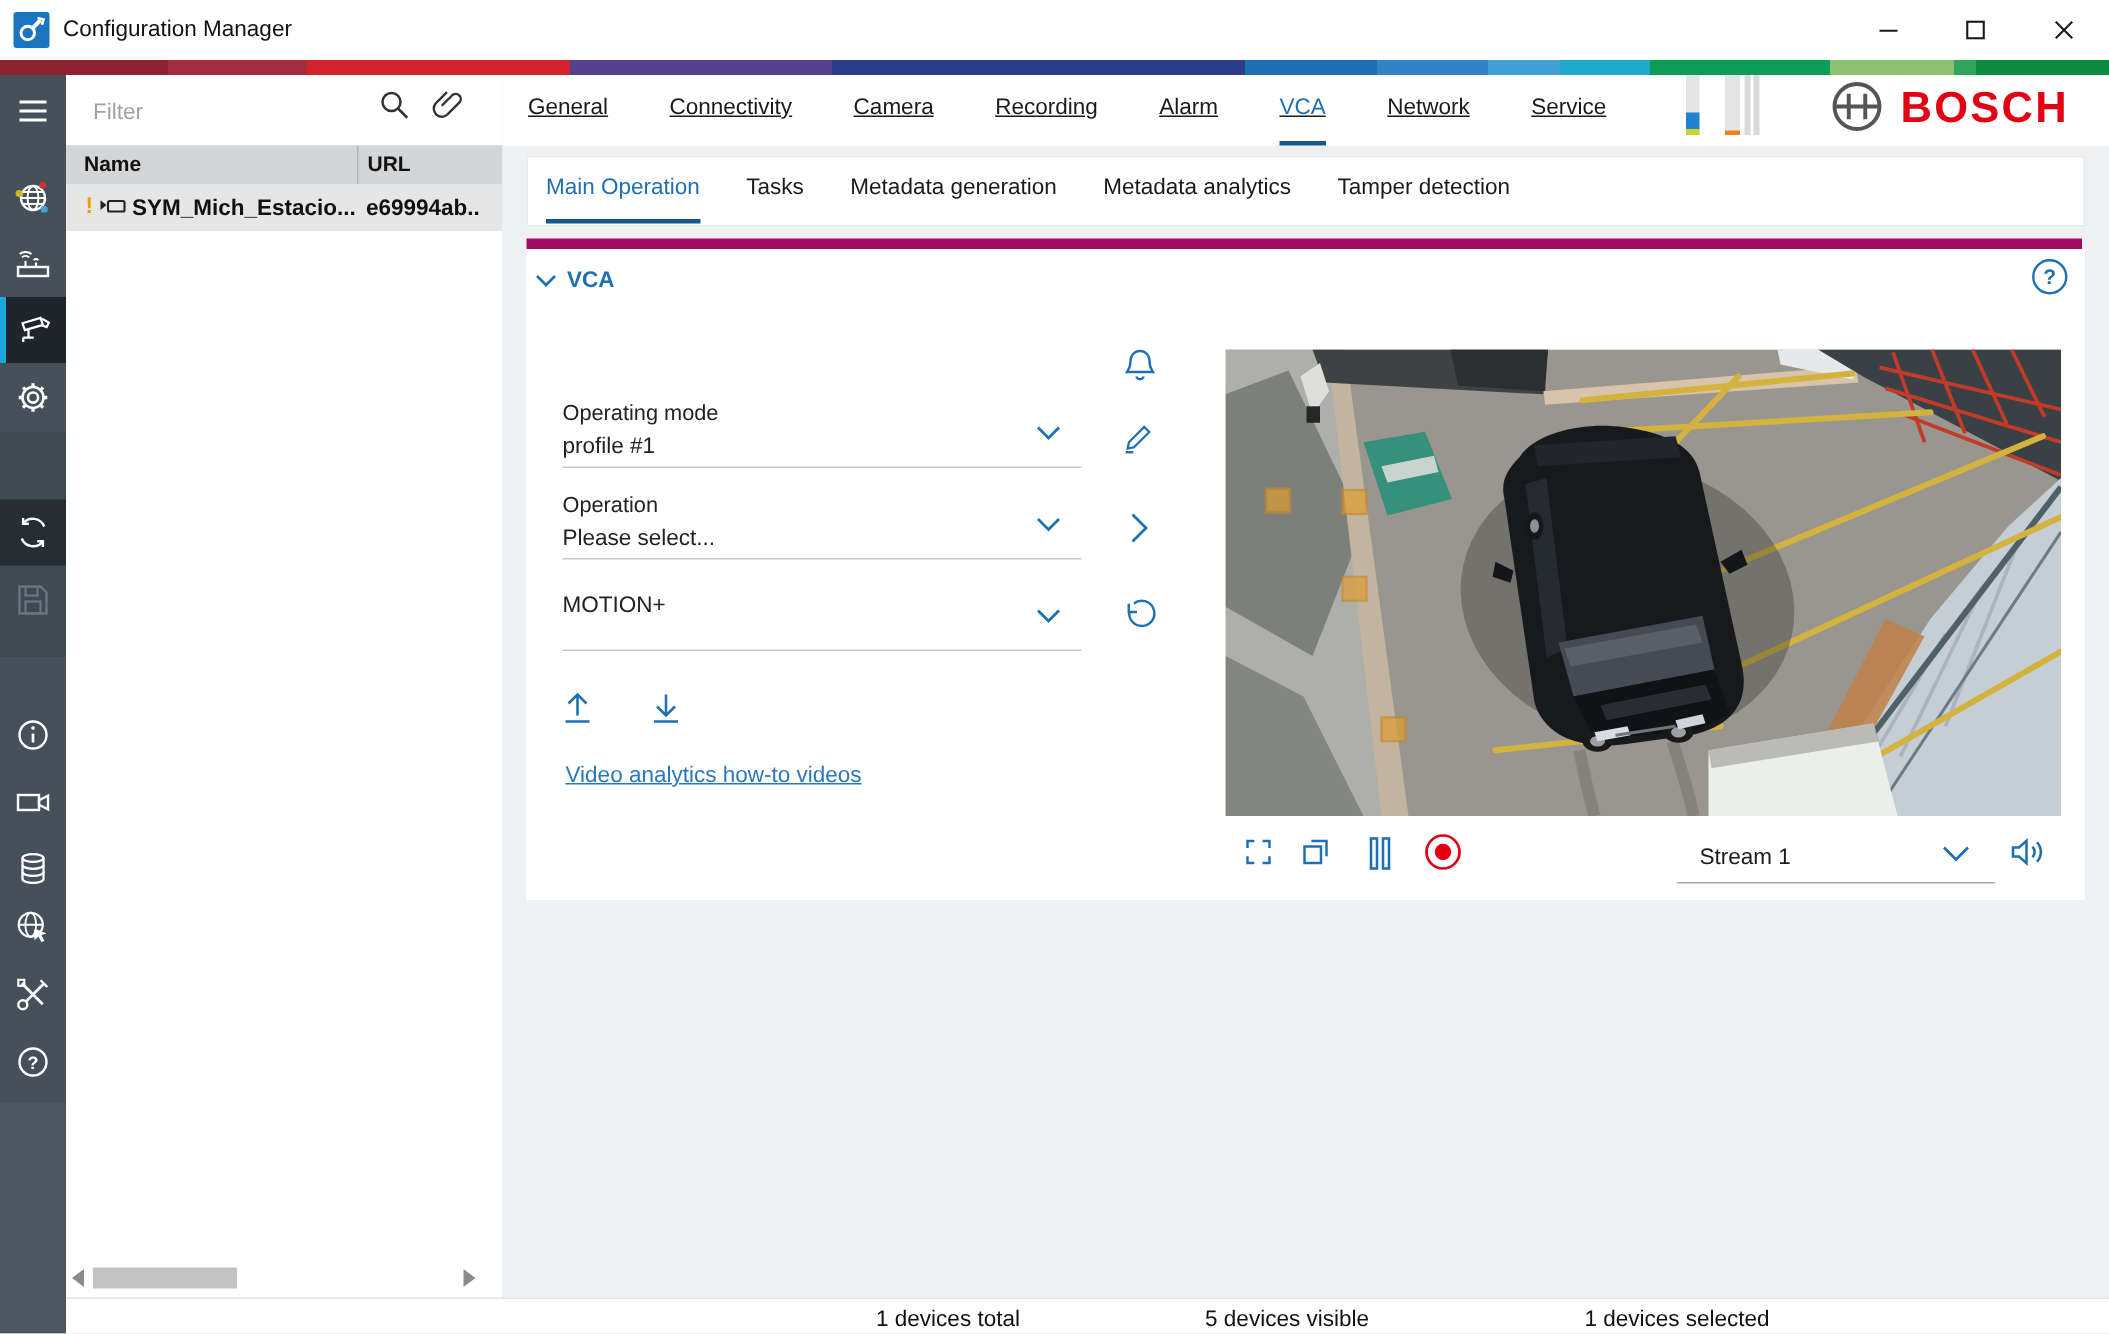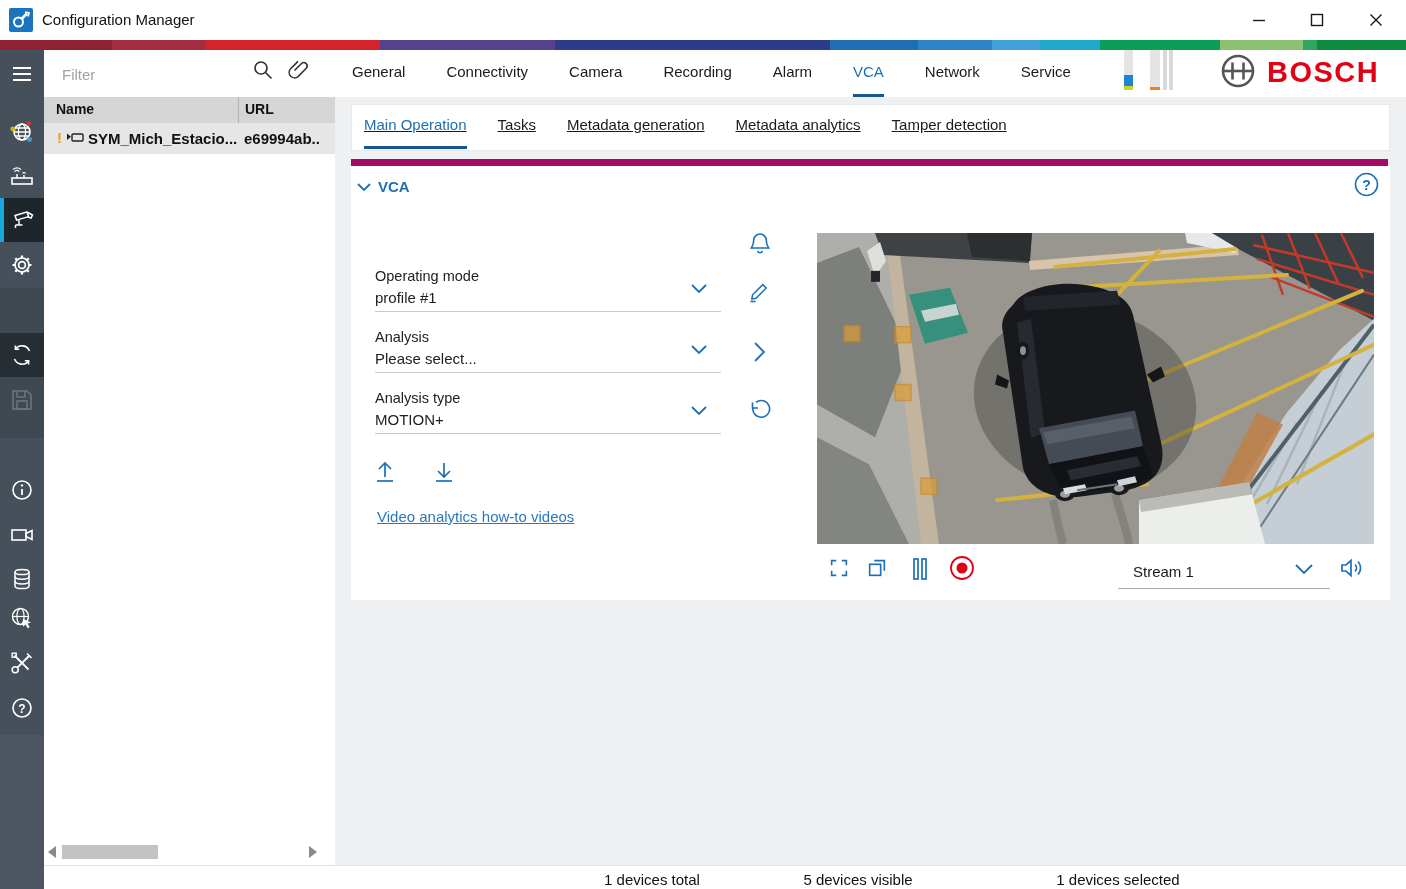--- a/index.html
+++ b/index.html
@@ -39,25 +39,25 @@
   .rowalert{left:57px;top:129px;font-size:15px;font-weight:bold;color:#f59b00;}
   .rowname{left:88px;top:130px;font-size:15px;font-weight:bold;color:#111;white-space:nowrap;}
   .rowurl{left:244px;top:130px;font-size:15px;font-weight:bold;color:#111;white-space:nowrap;}
   .hscroll-thumb{left:62px;top:845px;width:96px;height:14px;background:#c3c3c3;}
   .hsarrow{top:846px;width:0;height:0;border-top:6px solid transparent;border-bottom:6px solid transparent;}
   .hsarrow.l{left:48px;border-right:8px solid #8a8a8a;}
   .hsarrow.r{left:309px;border-left:8px solid #8a8a8a;}
   
   .content{left:335px;top:97px;width:1071px;height:768px;background:#eef0f1;}
   .topband{left:335px;top:50px;width:1071px;height:47px;background:#fff;}
-  .tabs{left:352px;top:50px;height:47px;display:flex;align-items:stretch;}
+  .tabs{left:352px;top:50px;height:47px;display:flex;align-items:stretch;text-decoration:underline;}
   .tab{font-size:15px;color:#1a1a1a;margin-right:41px;line-height:44px;border-bottom:3px solid transparent;cursor:default;}
   .tab.active{color:#1d70b4;border-color:#15588f;}
   .subcard{left:351px;top:104px;width:1037px;height:45px;background:#fff;border:1px solid #e8e9ea;}
-  .subtabs{left:364px;top:104px;height:45px;display:flex;text-decoration:underline;}
+  .subtabs{left:364px;top:104px;height:45px;display:flex;}
   .stab{font-size:15px;color:#1a1a1a;margin-right:31px;line-height:42px;border-bottom:3px solid transparent;}
   .stab.active{color:#1d70b4;border-color:#15588f;}
   .magenta{left:351px;top:159px;width:1037px;height:7px;background:#a30a66;}
   .vcacard{left:351px;top:166px;width:1039px;height:434px;background:#fff;}
   .vcatitle{left:378px;top:178px;font-size:15px;font-weight:bold;color:#1d70b4;}
   .help{left:1353px;top:171px;}
   
   .fld{left:375px;width:346px;}
   .fldlabel{font-size:14.5px;color:#222;}
   .fldvalue{font-size:15px;color:#222;margin-top:5px;}
@@ -303,31 +303,30 @@
     <div class="fldlabel">Operating mode</div>
     <div class="fldvalue">profile #1</div>
     <span class="fldchev">
       <svg width="20" height="14" viewBox="0 0 20 14">
           <path d="M3,3l7,7 7,-7" fill="none" stroke="currentColor" stroke-width="1.8"></path>
         </svg>
       </span>
     <div class="fldline"></div>
   </div>
   <div class="abs fld" style="top:329px;height:44px;">
-    <div class="fldlabel">Analysis</div>
+    <div class="fldlabel">Operation</div>
     <div class="fldvalue">Please select...</div>
     <span class="fldchev">
       <svg width="20" height="14" viewBox="0 0 20 14">
           <path d="M3,3l7,7 7,-7" fill="none" stroke="currentColor" stroke-width="1.8"></path>
         </svg>
       </span>
     <div class="fldline"></div>
   </div>
   <div class="abs fld" style="top:390px;height:44px;">
-    <div class="fldlabel">Analysis type</div>
     <div class="fldvalue">MOTION+</div>
     <span class="fldchev">
       <svg width="20" height="14" viewBox="0 0 20 14">
           <path d="M3,3l7,7 7,-7" fill="none" stroke="currentColor" stroke-width="1.8"></path>
         </svg>
       </span>
     <div class="fldline"></div>
   </div>
 
   <div class="abs blue" style="left:748px;top:231px;">
@@ -468,17 +467,17 @@
   <div class="abs streamline"></div>
   <div class="abs blue" style="left:1338px;top:555px;">
     <svg width="28" height="26" viewBox="0 0 28 26">
       <path d="M4,10v6h4l5,4.5V5.5L8,10z" fill="none" stroke="currentColor" stroke-width="1.7"></path>
       <path d="M17,9.5a5,5 0 0 1 0,7" fill="none" stroke="currentColor" stroke-width="1.7"></path>
       <path d="M20,6.5a9.5,9.5 0 0 1 0,13" fill="none" stroke="currentColor" stroke-width="1.7"></path>
     </svg>
   </div>
 
   <div class="abs statusbar"></div>
-  <div class="abs stattxt" style="left:652px;">1 devices total</div>
+  <div class="abs stattxt" style="left:632px;">1 devices total</div>
   <div class="abs stattxt" style="left:858px;">5 devices visible</div>
   <div class="abs stattxt" style="left:1118px;">1 devices selected</div>
 
 </div>
 
 </body></html>

